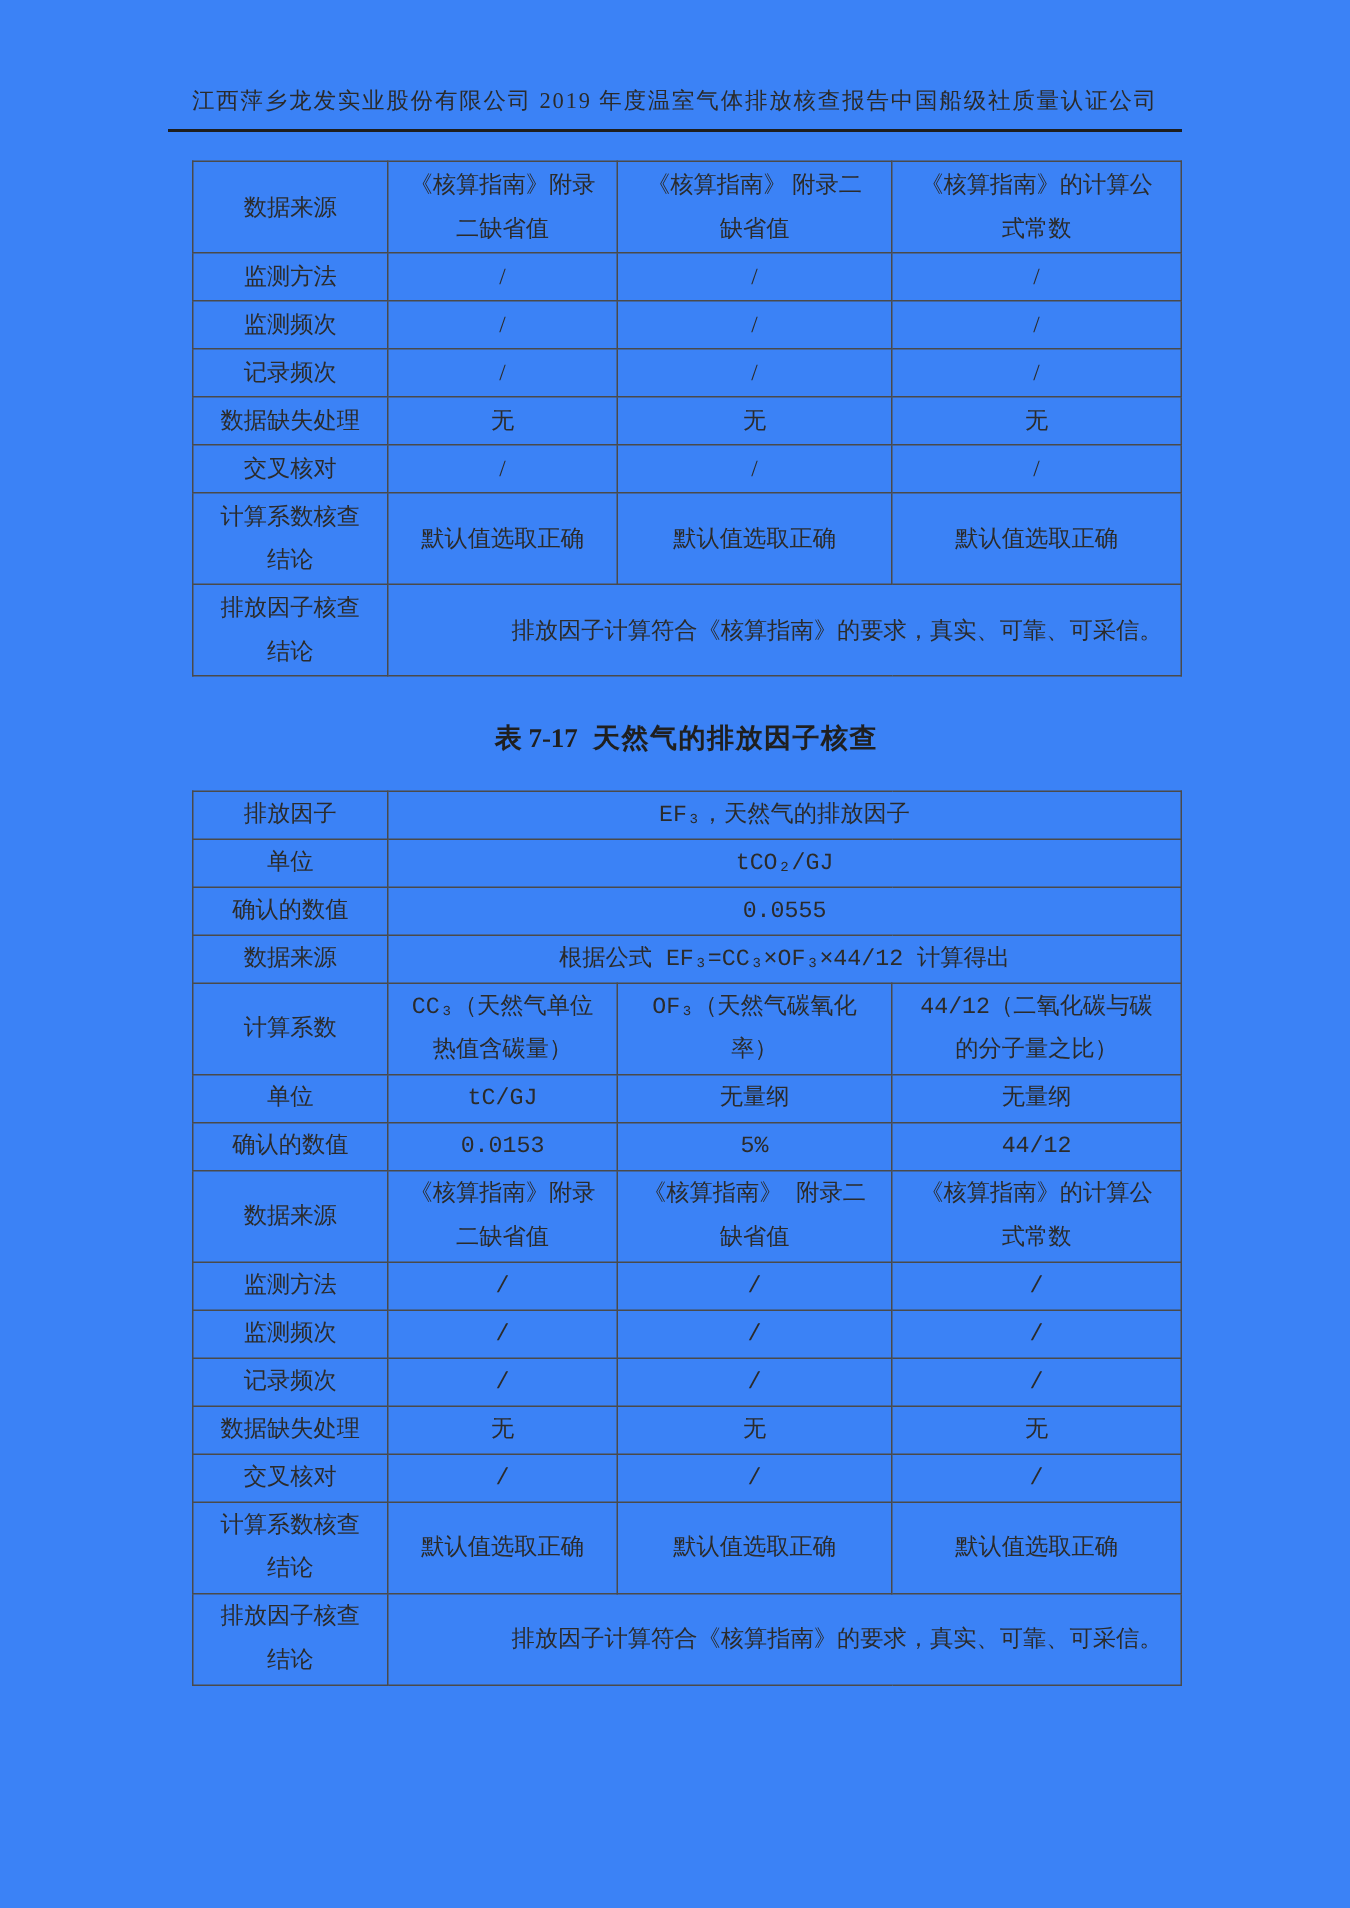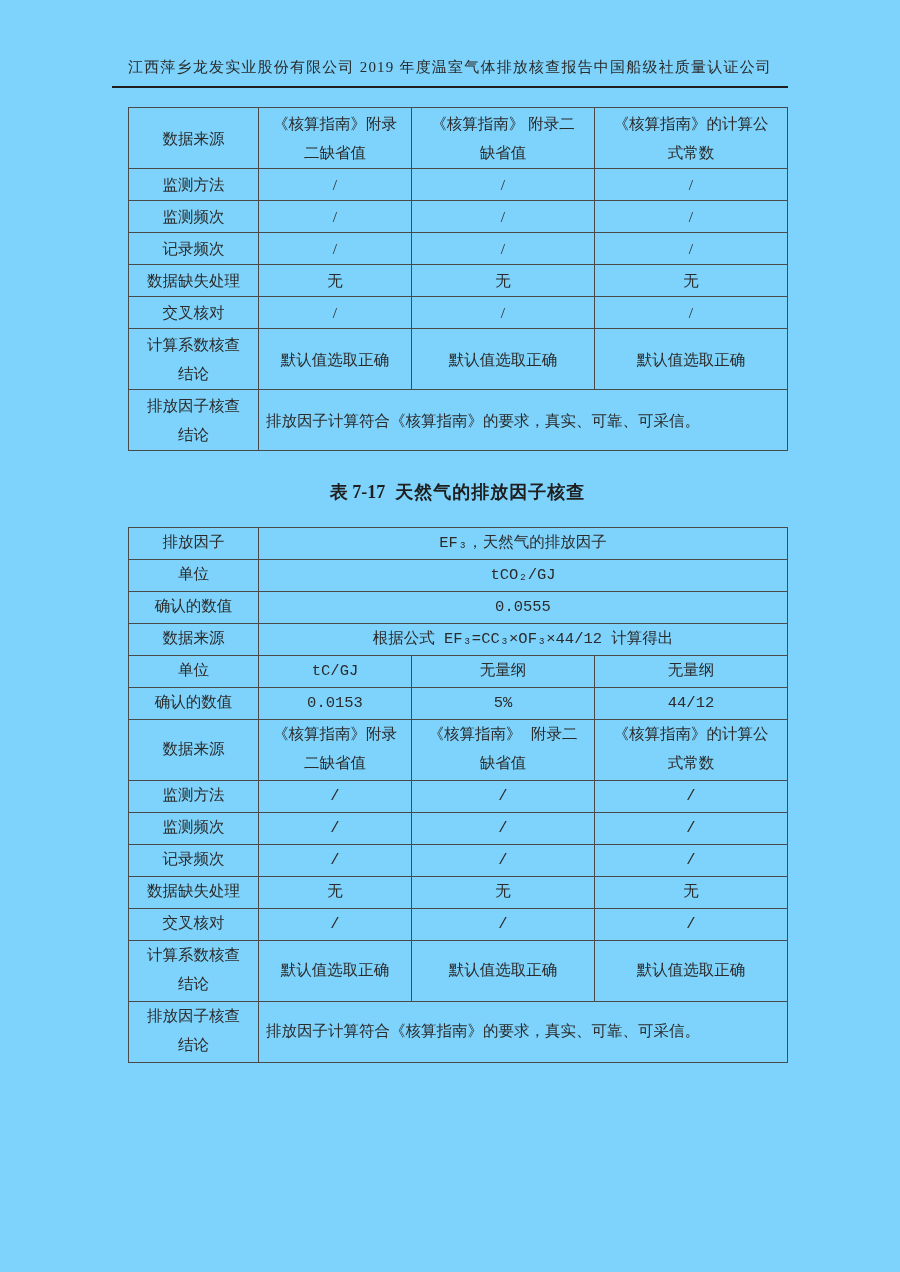--- a/index.html
+++ b/index.html
@@ -2,21 +2,21 @@
 <html><head>
 <meta charset="utf-8">
 <style>
   * { margin: 0; padding: 0; box-sizing: border-box; }
   html, body { background: #888; }
   .page {
     position: relative;
     width: 900px;
     height: 1272px;
     margin: 0 auto;
-    background: #7dd3fc;
+    background: #3b82f6;
     font-family: "Liberation Serif", "DejaVu Serif", serif;
     color: #262626;
     overflow: hidden;
   }
   .header {
     position: absolute;
     left: 112px;
     top: 58px;
     width: 676px;
     text-align: center;
@@ -40,21 +40,21 @@
     border: 1px solid #4a4a4a;
     text-align: center;
     vertical-align: middle;
     font-size: 15.5px;
     line-height: 29px;
     padding: 1px 12px;
     color: #2b2b2b;
     word-break: break-all;
   }
   .tbl td.lbl { padding: 1px 11px; }
-  .tbl td.span-cell { text-align: left; padding-left: 7px; }
+  .tbl td.span-cell { text-align: right; padding-left: 7px; }
   .tbl td.center-span { text-align: center; }
   .section-heading {
     position: absolute;
     left: 164px;
     top: 444px;
     font-size: 17px;
     color: #262626;
     white-space: pre;
     letter-spacing: 0.5px;
   }
@@ -168,20 +168,26 @@
     </tr>
     <tr>
       <td class="lbl">确认的数值</td>
       <td class="center-span" colspan="3">0.0555</td>
     </tr>
     <tr>
       <td class="lbl">数据来源</td>
       <td class="center-span" colspan="3">根据公式 EF₃=CC₃×OF₃×44/12 计算得出</td>
     </tr>
     <tr>
+      <td class="lbl">计算系数</td>
+      <td>CC₃（天然气单位热值含碳量）</td>
+      <td>OF₃（天然气碳氧化率）</td>
+      <td>44/12（二氧化碳与碳的分子量之比）</td>
+    </tr>
+    <tr>
       <td class="lbl">单位</td>
       <td>tC/GJ</td>
       <td>无量纲</td>
       <td>无量纲</td>
     </tr>
     <tr>
       <td class="lbl">确认的数值</td>
       <td>0.0153</td>
       <td>5%</td>
       <td>44/12</td>

